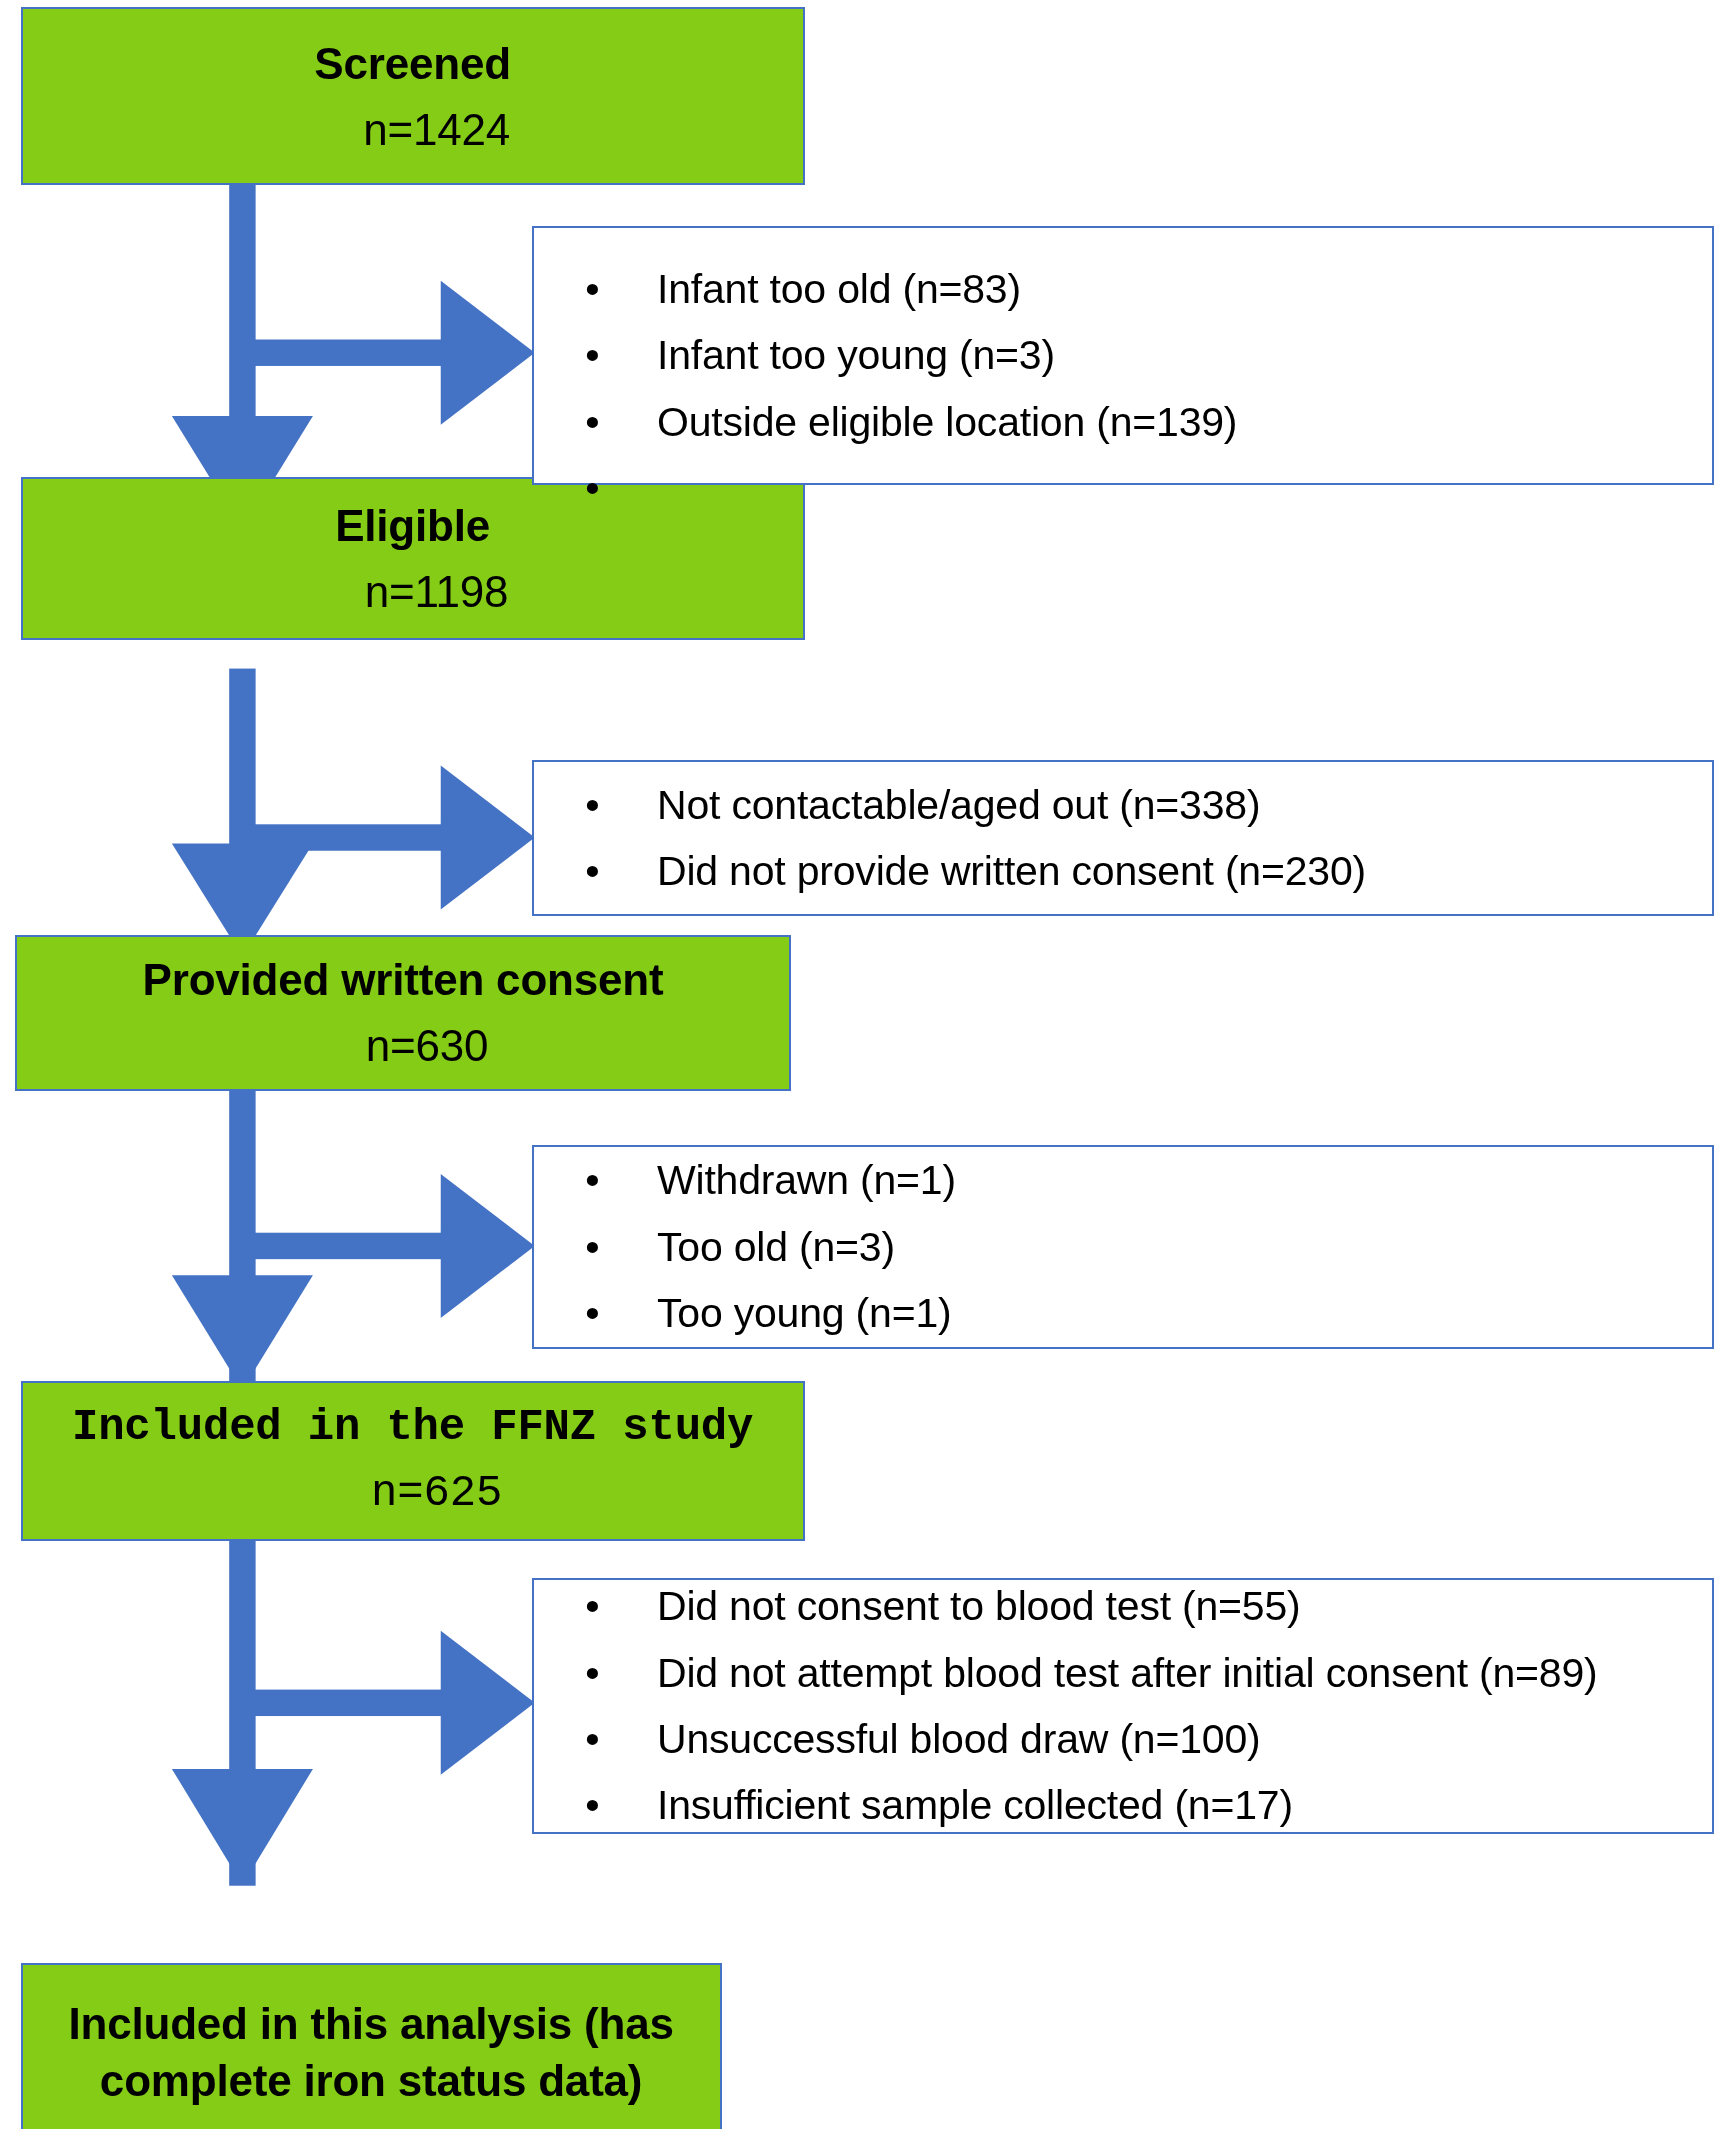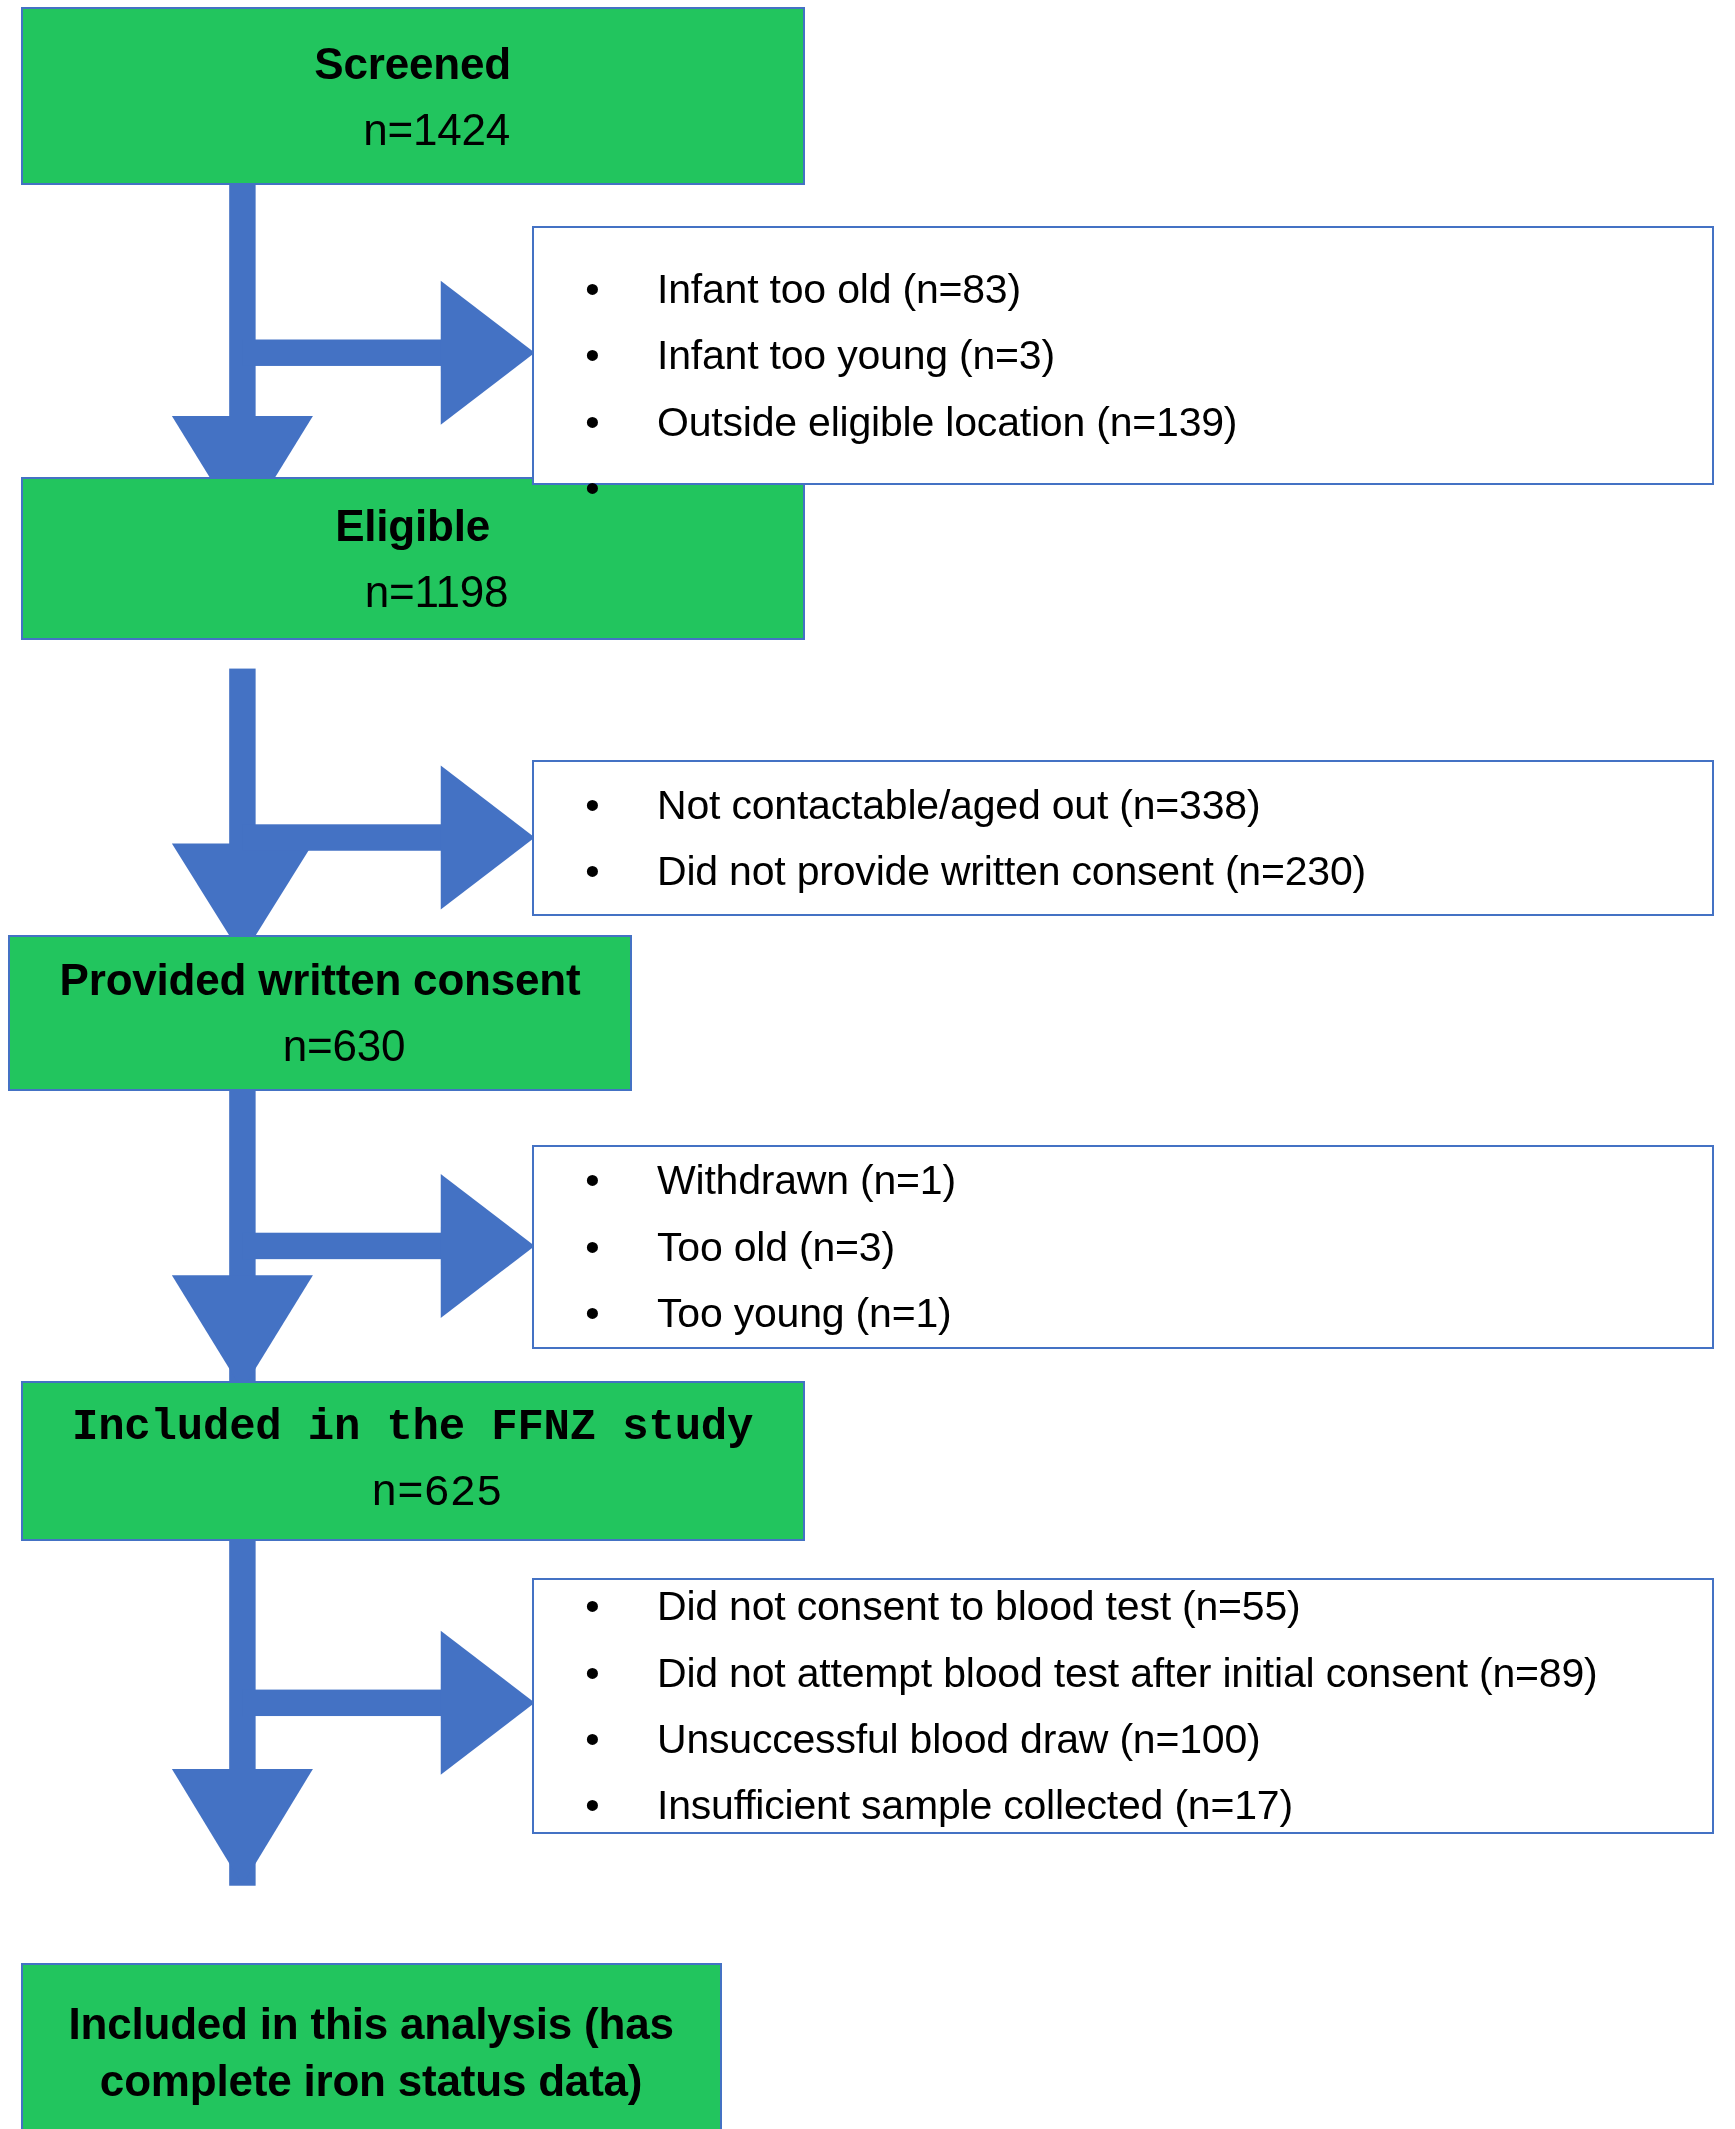--- a/index.html
+++ b/index.html
@@ -10,21 +10,21 @@
     position:relative;
     overflow:hidden;
     color:#000000;
     -webkit-font-smoothing:antialiased;
   }
   #flow{position:absolute;left:0;top:0;width:1735px;height:2129px;}
 
   .node{
     position:absolute;
     box-sizing:border-box;
-    background:#22c55e;
+    background:#84cc16;
     border:2.9px solid #4472C4;
     display:flex;
     flex-direction:column;
     align-items:center;
     justify-content:center;
   }
   .node .title{
     font-weight:bold;
     font-size:44px;
     line-height:1.30;
@@ -109,21 +109,21 @@
   <div class="node" style="left:20.6px;top:7.3px;width:784px;height:178px;">
     <div class="title">Screened</div>
     <div class="count">n=1424</div>
   </div>
 
   <div class="node" style="left:20.6px;top:477px;width:784px;height:163px;">
     <div class="title">Eligible</div>
     <div class="count">n=1198</div>
   </div>
 
-  <div class="node" style="left:8px;top:935px;width:624px;height:156px;">
+  <div class="node" style="left:15px;top:935px;width:776px;height:156px;">
     <div class="title">Provided written consent</div>
     <div class="count">n=630</div>
   </div>
 
   <div class="node" style="left:20.6px;top:1381px;width:784px;height:160px;font-family:Liberation Mono, monospace;">
     <div class="title">Included in the FFNZ study</div>
     <div class="count">n=625</div>
   </div>
 
   <div class="node" style="left:20.6px;top:1963px;width:701px;height:244px;">

